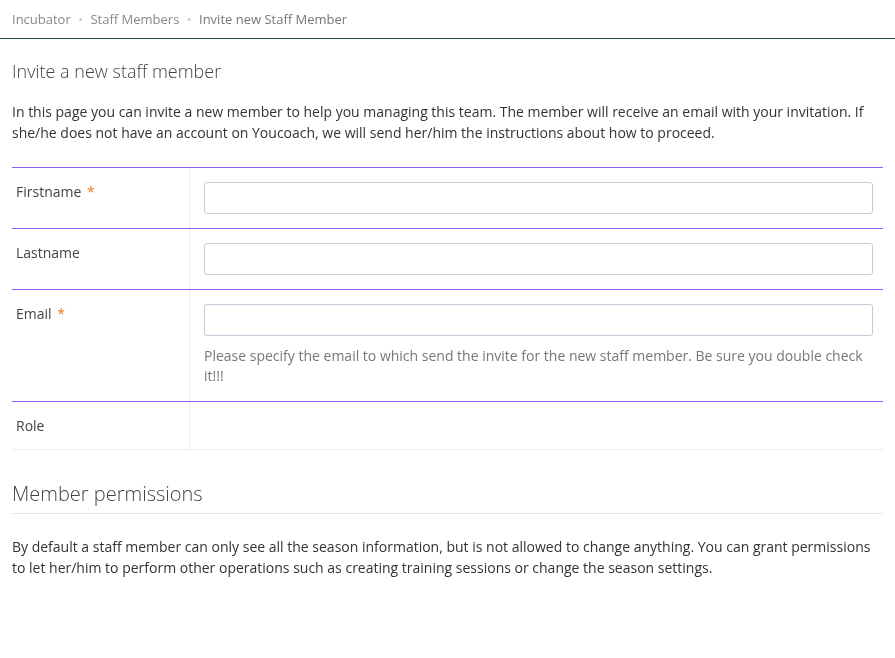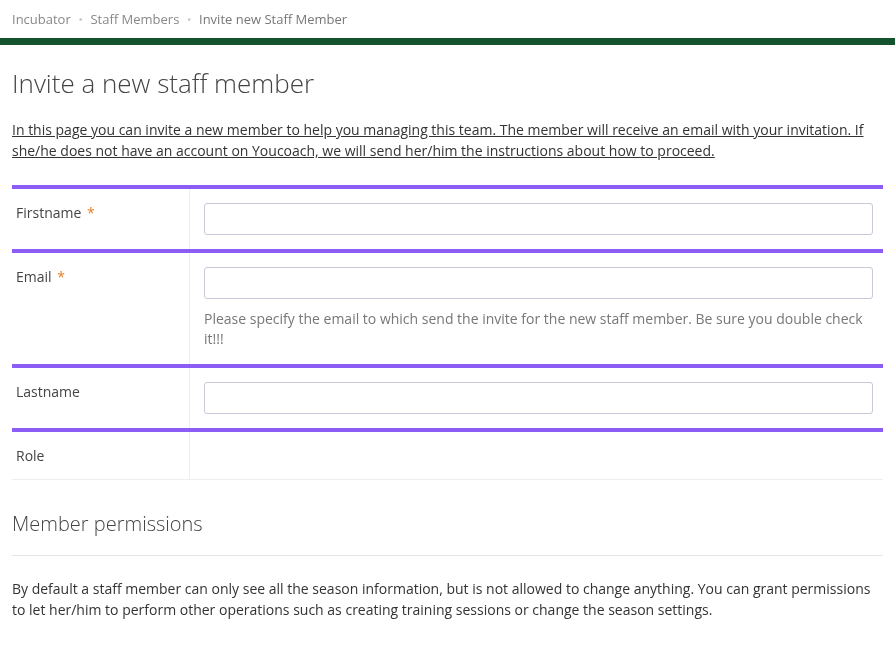--- a/index.html
+++ b/index.html
@@ -9,54 +9,53 @@
     }
     body {
       font-family: "Open Sans", "Helvetica Neue", Helvetica, Arial, sans-serif;
       font-size: 14px;
       color: #333;
       background: #fff;
       width: 895px;
     }
     .breadcrumb {
       padding: 10px 12px;
-      border-bottom: 7px solid #14532d;
+      border-bottom: 1px solid #14532d;
       font-size: 13px;
       color: #888;
     }
     .breadcrumb a {
       color: #888;
       text-decoration: none;
     }
     .breadcrumb .sep {
       color: #ccc;
       margin: 0 4px;
     }
     .breadcrumb .current {
       color: #777;
     }
     .content {
       padding: 20px 12px;
     }
     h1 {
-      font-size: 26px;
+      font-size: 18px;
       font-weight: 300;
       color: #444;
       margin-bottom: 18px;
     }
     .intro {
       font-size: 14px;
       color: #333;
       line-height: 1.5;
       margin-bottom: 24px;
-      text-decoration: underline;
     }
     .form-row {
       display: flex;
-      border-top: 4px solid #8b5cf6;
+      border-top: 1px solid #8b5cf6;
     }
     .form-row:last-of-type {
       border-bottom: 1px solid #eee;
     }
     .form-label-cell {
       width: 178px;
       padding: 14px 10px 14px 4px;
       border-right: 1px solid #eee;
       color: #444;
       font-size: 14px;
@@ -82,21 +81,21 @@
       margin-top: 10px;
       color: #777;
       font-size: 14px;
       line-height: 1.45;
     }
     h2 {
       font-size: 20px;
       font-weight: 300;
       color: #444;
       margin-top: 30px;
-      margin-bottom: 18px;
+      margin-bottom: 6px;
     }
     .section-divider {
       border: none;
       border-top: 1px solid #e5e5e5;
       margin-bottom: 22px;
     }
     .perm-text {
       font-size: 14px;
       color: #333;
       line-height: 1.5;
@@ -128,35 +127,35 @@
         <span>Firstname</span>
         <span class="req">*</span>
       </div>
       <div class="form-input-cell">
         <input type="text" value="" style="">
       </div>
     </div>
 
     <div class="form-row">
       <div class="form-label-cell">
+        <span>Lastname</span>
+      </div>
+      <div class="form-input-cell">
+        <input type="text" value="" style="">
+      </div>
+    </div>
+
+    <div class="form-row">
+      <div class="form-label-cell">
         <span>Email</span>
         <span class="req">*</span>
       </div>
       <div class="form-input-cell">
         <input type="email" value="" style="">
         <div class="help-text">Please specify the email to which send the invite for the new staff member. Be sure you double check it!!!</div>
-      </div>
-    </div>
-
-    <div class="form-row">
-      <div class="form-label-cell">
-        <span>Lastname</span>
-      </div>
-      <div class="form-input-cell">
-        <input type="text" value="" style="">
       </div>
     </div>
 
     <div class="form-row">
       <div class="form-label-cell">
         <span>Role</span>
       </div>
     </div>
 
   </div>

